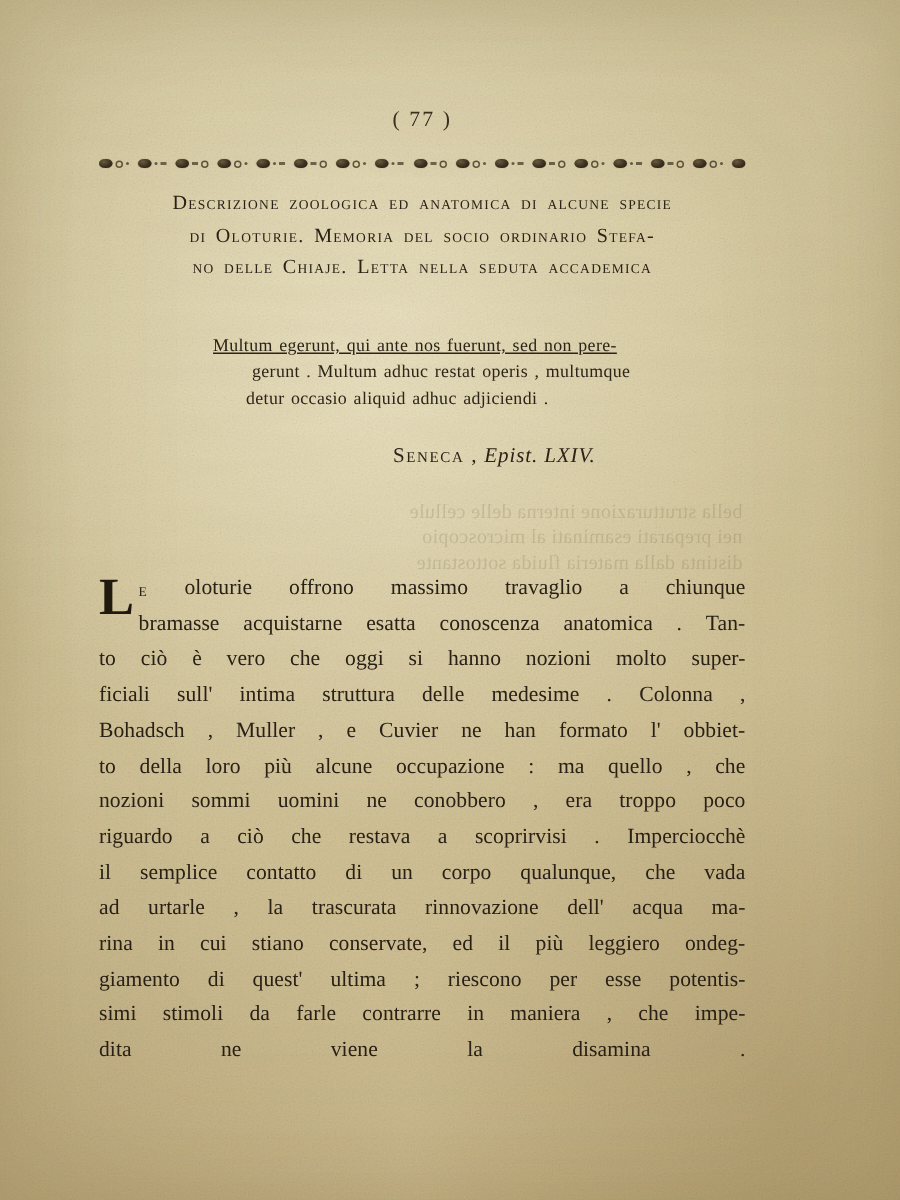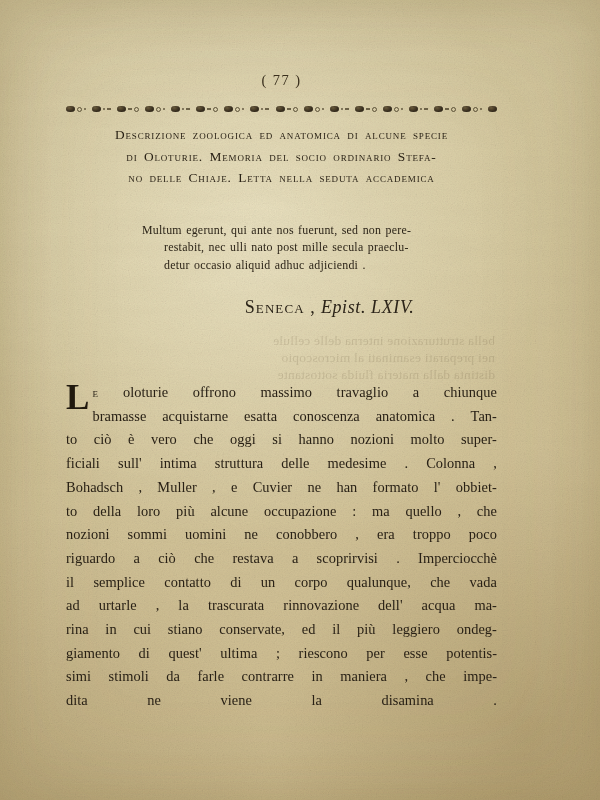--- a/index.html
+++ b/index.html
@@ -125,31 +125,31 @@
     left: 76px;
     width: 330px;
     font-size: 11.9px;
     line-height: 17.4px;
     letter-spacing: 0.25px;
     word-spacing: 1.1px;
     text-align: justify;
     color: #2c2418;
   }
   .epigraph .ln { display: block; }
-  .epigraph .ln.i1 { text-indent: 0; }
+  .epigraph .ln.i1 { text-indent: 0; text-decoration: underline; }
   .epigraph .ln.ind { padding-left: 26px; }
   .epigraph .ln.ind2 { padding-left: 22px; }
   .epigraph .ln.ind3 { padding-left: 22px; }
 
   .attribution {
     position: absolute;
     top: 297px;
     left: 0; width: 431px;
     text-align: center;
-    font-size: 18px;
+    font-size: 14px;
     letter-spacing: 0.5px;
     color: #2b2318;
     padding-left: 48px;
   }
   .attribution .name { font-variant: small-caps; letter-spacing: 1.1px; }
   .attribution .ref  { font-style: italic; letter-spacing: 0.6px; }
 
   
   .body-text {
     position: absolute;
@@ -306,21 +306,21 @@
       </div>
 
     <div class="title blur0">
       <span class="l1">Descrizione zoologica ed anatomica di alcune specie</span>
       <span class="l2">di Oloturie. Memoria del socio ordinario Stefa-</span>
       <span class="l3">no delle Chiaje. Letta nella seduta accademica</span>
     </div>
 
     <div class="epigraph blur0">
       <span class="ln i1">Multum egerunt, qui ante nos fuerunt, sed non pere-</span>
-      <span class="ln ind2">restabit, nec ulli nato  post  mille secula  praeclu-</span>
+      <span class="ln ind">gerunt . Multum adhuc restat operis ,  multumque</span>
       <span class="ln ind3">detur occasio aliquid adhuc adjiciendi .</span>
     </div>
 
     <div class="attribution blur0">
       <span class="name">Seneca ,</span>
       <span class="ref">Epist. LXIV.</span>
     </div>
 
     <div class="body-text blur0" id="body-text">
         <span class="dropcap">L</span>

